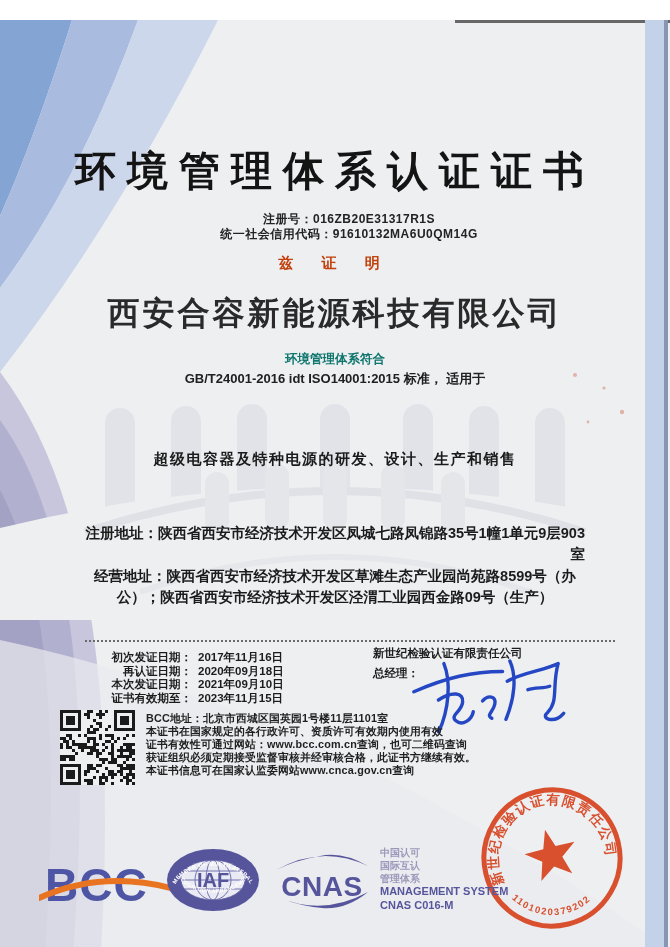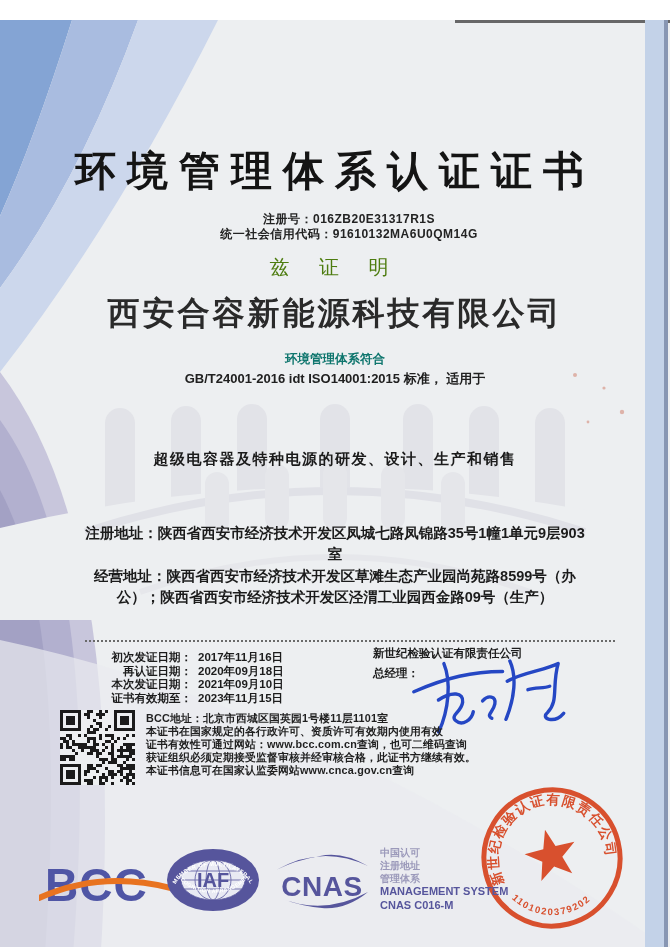--- a/index.html
+++ b/index.html
@@ -2,21 +2,21 @@
 <html><head>
 <meta charset="utf-8">
 <style>
   html,body{margin:0;padding:0;}
   .page{position:relative;width:670px;height:947px;background:#edeff1;overflow:hidden;
         font-family:"Liberation Sans",sans-serif;color:#1e1e1e;margin-top:20px;}
   .abs{position:absolute;}
   .ctr{left:0;width:670px;text-align:center;}
   .title{font-family:"Liberation Serif",serif;font-weight:700;font-size:41px;letter-spacing:11px;color:#141414;}
   .regline{font-size:12px;font-weight:700;color:#232323;letter-spacing:.5px;padding-left:14px;}
-  .decl{font-size:20px;font-weight:400;letter-spacing:12px;color:#4d7c0f;}
+  .decl{font-size:15px;font-weight:700;letter-spacing:12px;color:#c2410c;}
   .company{font-size:32px;font-weight:600;letter-spacing:3px;color:#2a2a2a;font-family:"Liberation Serif",serif;}
   .sys{font-size:12.5px;font-weight:700;color:#0f766e;}
   .std{font-size:13px;font-weight:600;color:#202020;}
   .scope{font-size:15px;font-weight:700;letter-spacing:1.5px;color:#1b1b1b;}
   .addr{left:85px;width:500px;text-align:center;font-size:14.5px;font-weight:700;line-height:1.45;color:#1b1b1b;}
   .dotted{border-top:2px dotted #6a6a6a;height:0;}
   .dates{font-size:11.5px;font-weight:700;color:#1c1c1c;line-height:13.6px;}
   .dates .row{display:flex;}
   .dates .lbl{width:104px;text-align:right;}
   .dates .val{padding-left:6px;}
@@ -88,21 +88,21 @@
   </div>
 
   <div class="abs ctr decl" style="top:234px;">兹 证 明</div>
   <div class="abs ctr company" style="top:272px;">西安合容新能源科技有限公司</div>
 
   <div class="abs ctr sys" style="top:331px;">环境管理体系符合</div>
   <div class="abs ctr std" style="top:350px;">GB/T24001-2016 idt ISO14001:2015 标准，  适用于</div>
 
   <div class="abs ctr scope" style="top:430px;">超级电容器及特种电源的研发、设计、生产和销售</div>
 
-  <div class="abs addr" style="top:503px;">
+  <div class="abs addr" style="top:503px;text-align:right;">
     <span>注册地址：</span><span>陕西省西安市经济技术开发区凤城七路凤锦路35号1幢1单元9层903室</span>
   </div>
   <div class="abs addr" style="top:546px;width:510px;left:80px;">
     <span>经营地址：</span><span>陕西省西安市经济技术开发区草滩生态产业园尚苑路8599号（办公）；陕西省西安市经济技术开发区泾渭工业园西金路09号（生产）</span>
   </div>
 
   <div class="abs dotted" style="left:85px;top:620px;width:530px;"></div>
 
   <div class="abs dates" style="left:88px;top:631px;">
     <div class="row">
@@ -398,19 +398,19 @@
   </svg>
 
   <svg class="abs" style="left:272px;top:832px;" width="100" height="58" viewBox="0 0 100 58">
     <path d="M4,18 Q50,-8 96,14 Q70,-1 48,4 Q24,8 4,18 Z" fill="#56559c"></path>
     <path d="M8,46 Q52,64 96,40 Q74,58 50,56 Q28,54 8,46 Z" fill="#56559c"></path>
     <text x="50" y="44" text-anchor="middle" font-size="28" font-weight="bold" fill="#56559c" letter-spacing="0.5" font-family="Liberation Sans, sans-serif">CNAS</text>
   </svg>
 
   <div class="abs" style="left:380px;top:826px;">
     <div class="accred-cn">中国认可</div>
-    <div class="accred-cn">注册地址</div>
+    <div class="accred-cn">国际互认</div>
     <div class="accred-cn">管理体系</div>
     <div class="accred-en">MANAGEMENT SYSTEM</div>
     <div class="accred-en">CNAS C016-M</div>
   </div>
 
 </div>
 
 </body></html>

